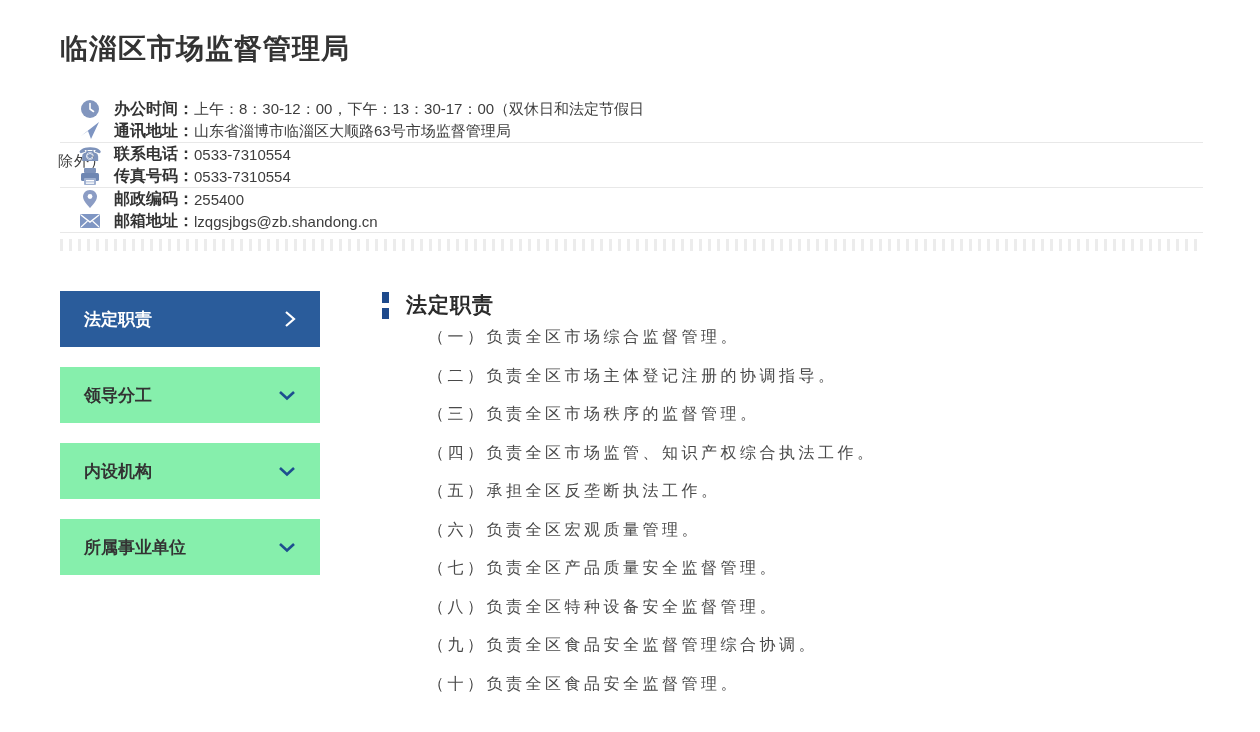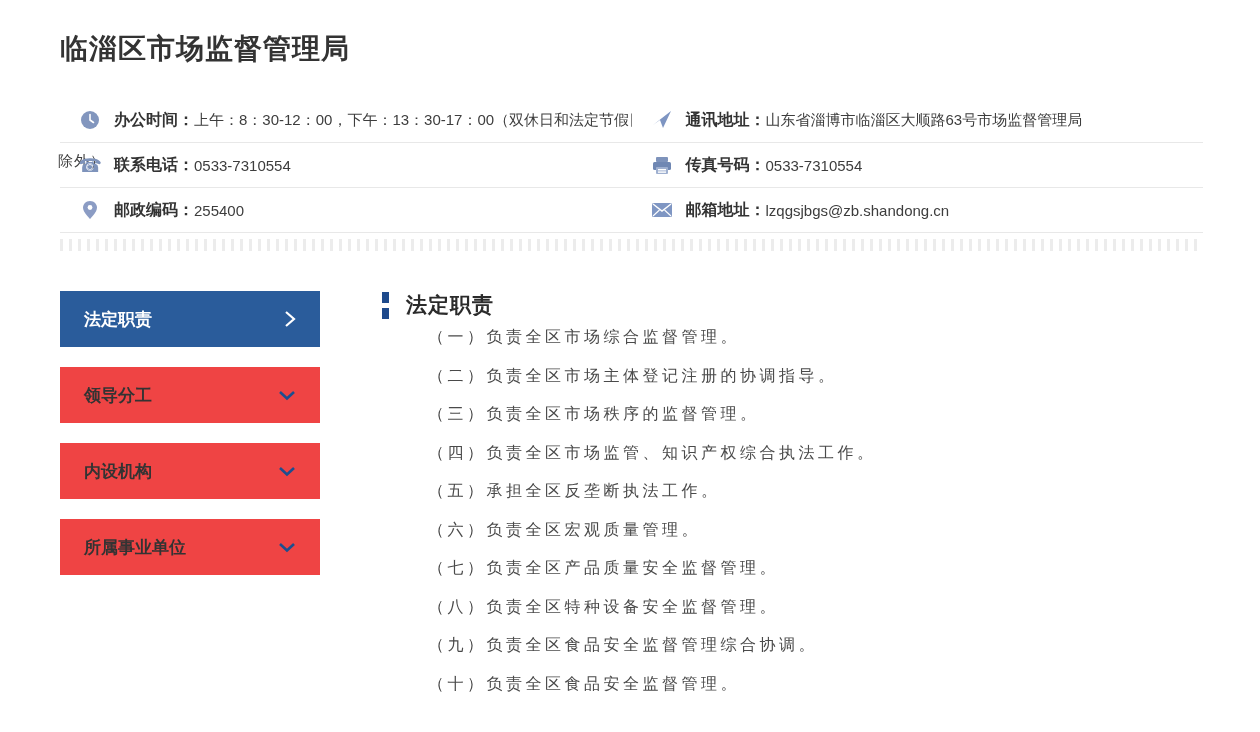--- a/index.html
+++ b/index.html
@@ -7,21 +7,21 @@
     width:1260px;height:732px;overflow:hidden;background:#fff;
     font-family:"Liberation Sans","DejaVu Sans",sans-serif;color:#333;
   }
   .container{padding:0 57px 0 60px;}
   h1.page-title{
     font-size:28px;font-weight:bold;color:#333;letter-spacing:1px;
     margin:30px 0 30px 0;
   }
   
   .info-row{
-    display:flex;height:44px;border-bottom:1px solid #e8e8e8;
+    display:flex;height:44px;border-bottom:1px solid #e8e8e8;flex-direction:column;
   }
   .cell{
     flex:1;display:flex;align-items:center;position:relative;min-width:0;
   }
   .cell .icon{
     width:20px;height:20px;margin-left:20px;margin-right:14px;
     display:flex;align-items:center;justify-content:center;flex:0 0 20px;
     position:relative;z-index:2;
   }
   .cell .label{font-weight:bold;font-size:16px;white-space:nowrap;color:#333;}
@@ -36,21 +36,21 @@
   }
   
   .dash-strip{
     height:12px;margin-top:6px;
     background:repeating-linear-gradient(90deg,#ececec 0 3px,transparent 3px 9px);
   }
   
   .lower{display:flex;margin-top:40px;}
   .sidebar{width:260px;flex:0 0 260px;}
   .side-item{
-    height:56px;margin-bottom:20px;background:#ef4444;
+    height:56px;margin-bottom:20px;background:#86efac;
     display:flex;align-items:center;justify-content:space-between;
     padding:0 24px;font-size:17px;font-weight:bold;color:#333;cursor:pointer;
   }
   .side-item.active{background:#2a5c9b;color:#fff;}
   .main{flex:1;margin-left:62px;}
   .section-head{display:flex;align-items:center;}
   .marker{
     width:7px;height:27px;margin-right:17px;
     display:flex;flex-direction:column;justify-content:space-between;
   }

